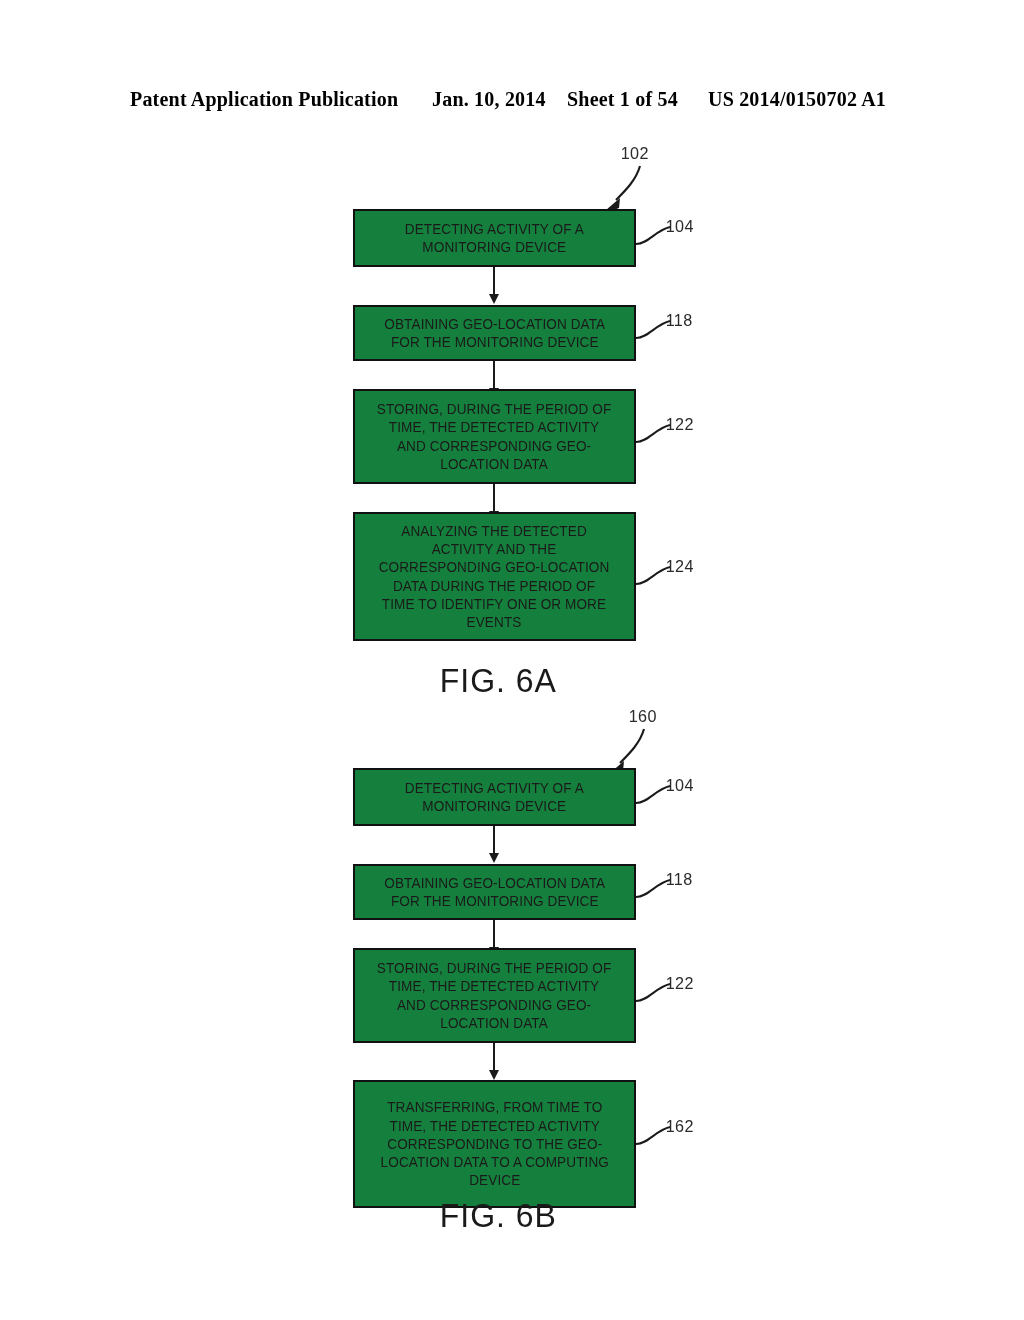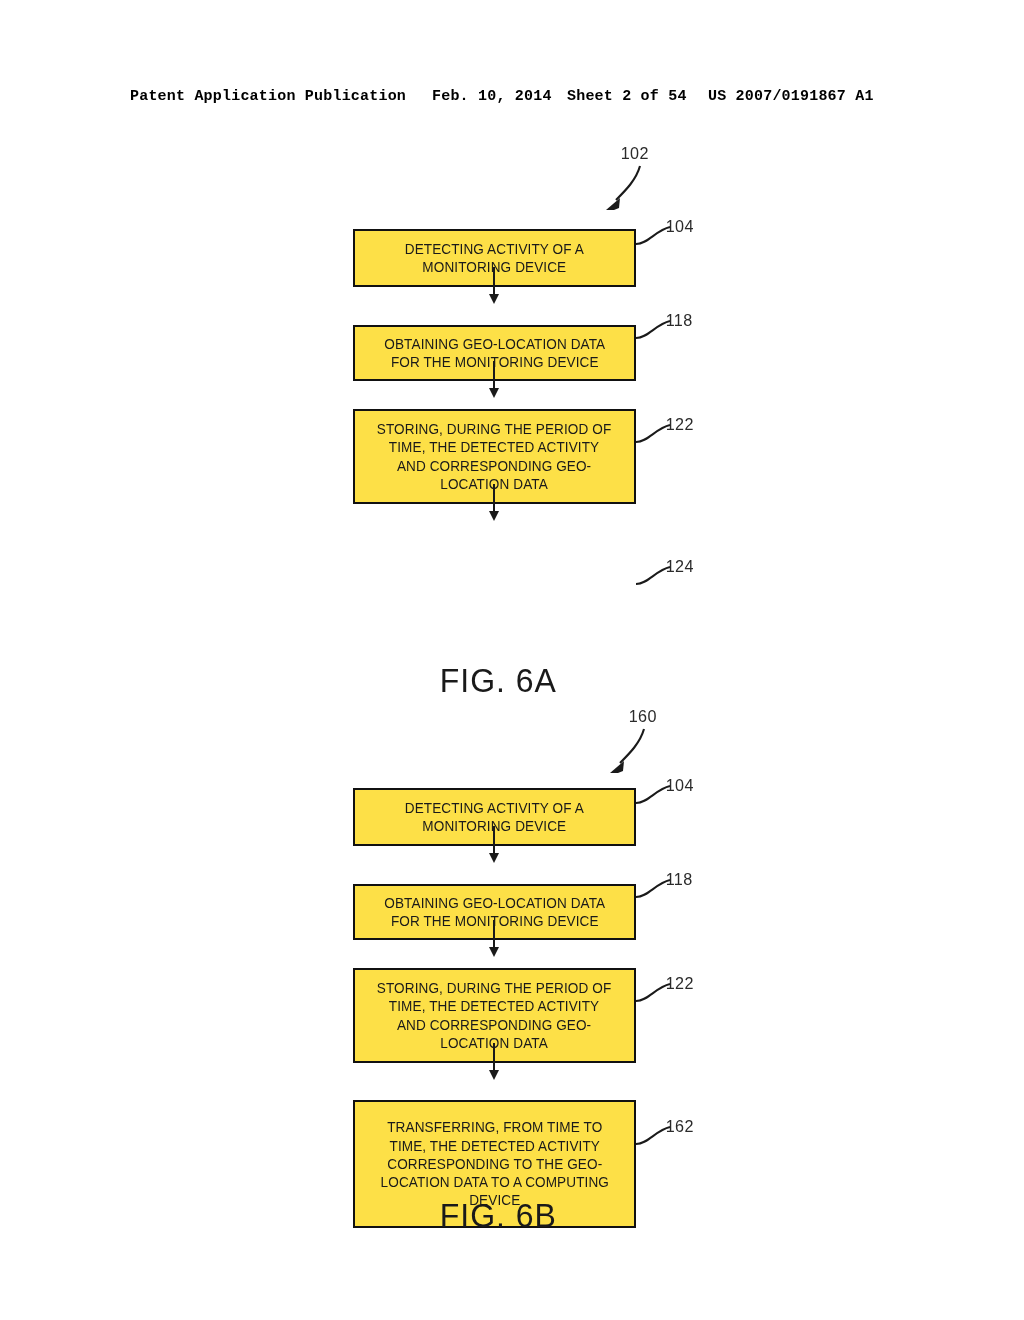--- a/index.html
+++ b/index.html
@@ -19,23 +19,23 @@
 
   
   .page-header {
     position: absolute;
     top: 88px;
     left: 0;
     width: 1024px;
     height: 26px;
     display: flex;
     align-items: baseline;
-    font-family: Liberation Mono, monospace;
+    font-family: Liberation Serif, serif;
     font-weight: bold;
-    font-size: 15px;
+    font-size: 20px;
     letter-spacing: 0.2px;
     white-space: nowrap;
   }
   .hdr-pub   { position: absolute; left: 130px; }
   .hdr-date  { position: absolute; left: 432px; }
   .hdr-sheet { position: absolute; left: 567px; }
   .hdr-num   { position: absolute; left: 708px; }
 
   
   .figure {
@@ -44,26 +44,25 @@
     width: 1024px;
   }
   #fig-6a { top: 144px; height: 560px; }
   #fig-6b { top: 705px; height: 560px; }
 
   
   .pbox {
     position: absolute;
     box-sizing: border-box;
     border: 2px solid #111111;
-    background: #fde047;
+    background: #15803d;
     display: flex;
     align-items: center;
     justify-content: center;
     text-align: center;
-    margin-top: 20px;
   }
   .pbox .ptext {
     font-family: "Liberation Sans", sans-serif;
     font-size: 14.6px;
     line-height: 18.2px;
     letter-spacing: 0.1px;
     color: #1a1a1a;
     transform: scaleX(0.93);
     white-space: pre-line;
     padding: 0 6px;
@@ -108,23 +107,23 @@
     color: #1a1a1a;
     white-space: nowrap;
     transform: scaleX(0.97);
   }
 </style>
 </head>
 <body>
 
 <div class="page-header">
   <span class="hdr-pub">Patent Application Publication</span>
-  <span class="hdr-date">Feb. 10, 2014</span>
-  <span class="hdr-sheet">Sheet 2 of 54</span>
-  <span class="hdr-num">US 2007/0191867 A1</span>
+  <span class="hdr-date">Jan. 10, 2014</span>
+  <span class="hdr-sheet">Sheet 1 of 54</span>
+  <span class="hdr-num">US 2014/0150702 A1</span>
 </div>
 
 <div class="figure" id="fig-6a">
 
   <span class="refnum" style="left:620px; top:0px;">102</span>
   <svg class="leader" style="left:600px; top:16px;" width="60" height="62" viewBox="0 0 60 62">
     <path d="M40,6 C36,20 26,30 16,40" stroke="#1a1a1a" stroke-width="2.1" fill="none"></path>
     <path d="M6,50 L20,38 L19,48 L14,50 Z" fill="#1a1a1a"></path>
   </svg>
 
@@ -156,20 +155,28 @@
 AND CORRESPONDING GEO-
 LOCATION DATA</div>
   </div>
   <svg class="leader" style="left:636px; top:276px;" width="36" height="26" viewBox="0 0 36 26">
     <path d="M0,22 C12,22 20,8 34,5" stroke="#1a1a1a" stroke-width="2" fill="none"></path>
   </svg>
   <span class="refnum" style="left:665px; top:271px;">122</span>
 
   <div class="connector" style="left:493px; top:340px; height:28px;"></div>
 
+  <div class="pbox" style="left:353px; top:368px; width:283px; height:129px;">
+    <div class="ptext">ANALYZING THE DETECTED
+ACTIVITY AND THE
+CORRESPONDING GEO-LOCATION
+DATA DURING THE PERIOD OF
+TIME TO IDENTIFY ONE OR MORE
+EVENTS</div>
+  </div>
   <svg class="leader" style="left:636px; top:418px;" width="36" height="26" viewBox="0 0 36 26">
     <path d="M0,22 C12,22 20,8 34,5" stroke="#1a1a1a" stroke-width="2" fill="none"></path>
   </svg>
   <span class="refnum" style="left:665px; top:413px;">124</span>
 
   <div class="fig-caption" style="left:438px; top:518px;">FIG. 6A</div>
 </div>
 
 <div class="figure" id="fig-6b">
 

